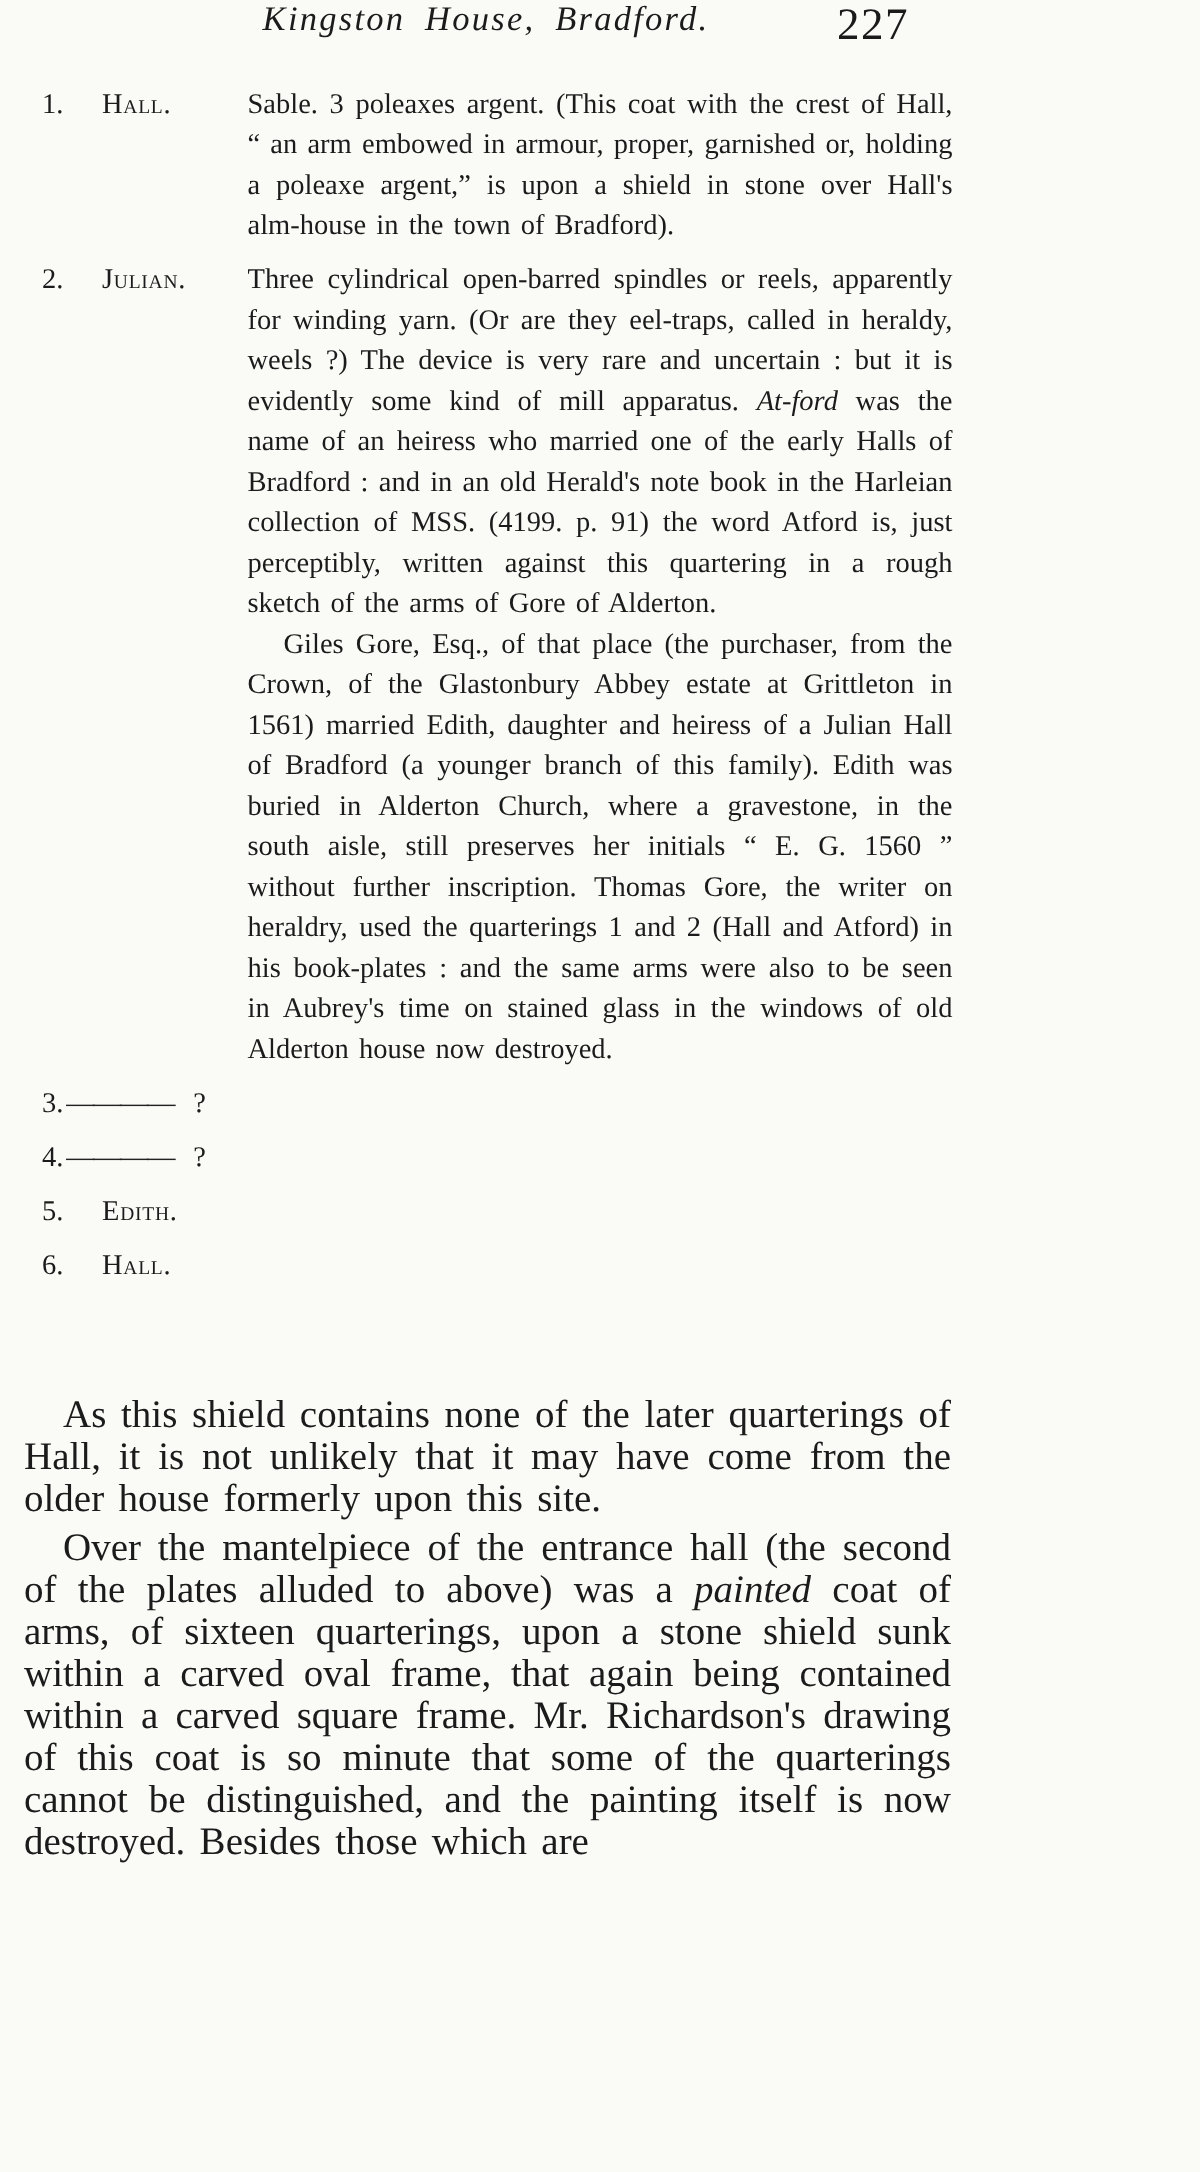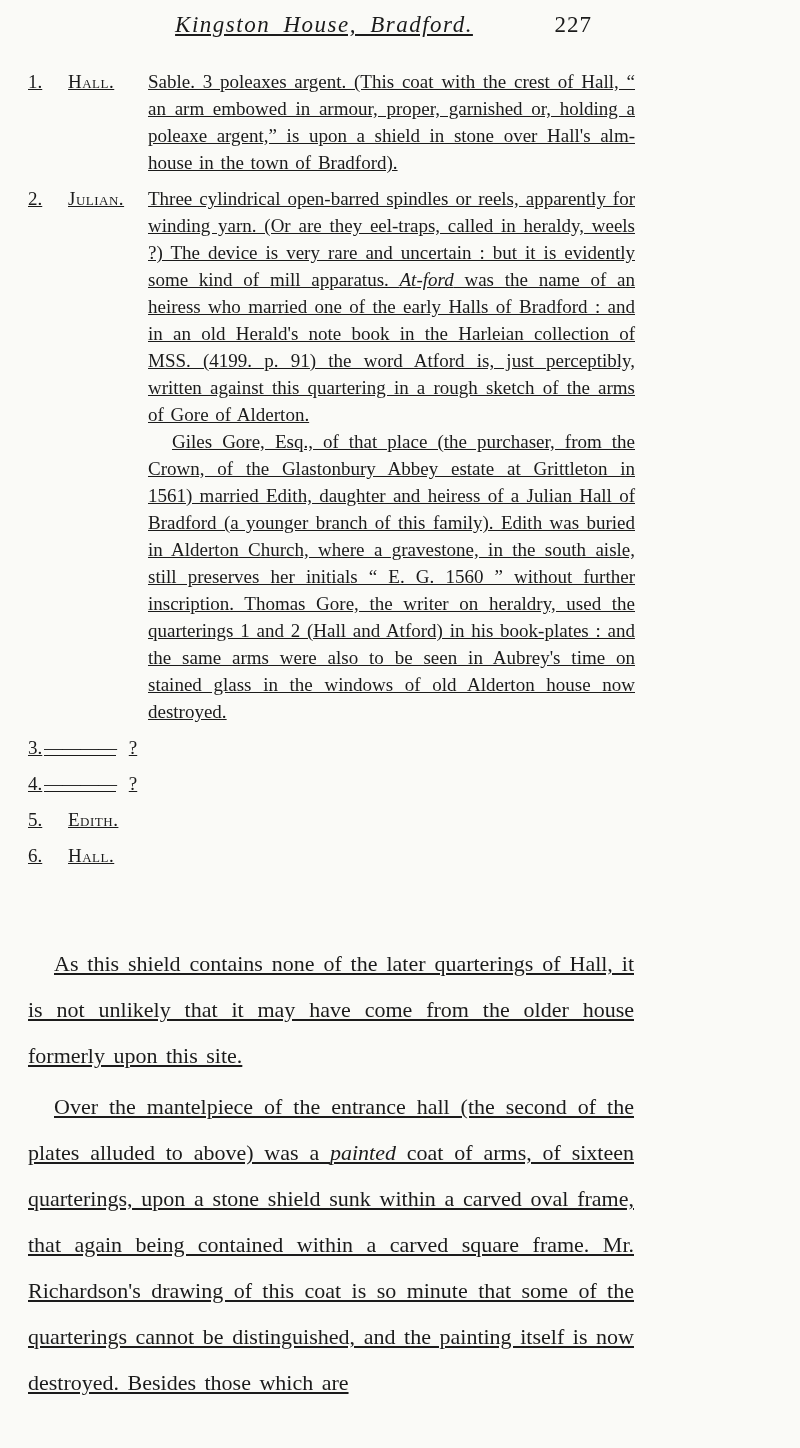--- a/index.html
+++ b/index.html
@@ -10,41 +10,39 @@
     height: 1448px;
     overflow: hidden;
     font-family: "Liberation Serif", "DejaVu Serif", serif;
     color: #1b1b1b;
   }
   .page {
     position: relative;
     width: 648px;
     height: 1448px;
     box-sizing: border-box;
-    padding-top: 12px;
-    text-decoration: underline;
   }
   
   .page-header {
     position: relative;
     height: 30px;
   }
   .running-title {
     display: block;
     text-align: center;
     font-style: italic;
     font-size: 23px;
     letter-spacing: 1.5px;
     word-spacing: 6px;
   }
   .page-number {
     position: absolute;
     top: 0;
-    right: 56px;
-    font-size: 23px;
+    right: 42px;
+    font-size: 30px;
     letter-spacing: 1px;
   }
   
   .entries {
     margin-top: 26px;
     padding: 0 13px 0 28px;
   }
   .entry {
     display: flex;
     align-items: flex-start;
@@ -72,36 +70,37 @@
     color: #222;
   }
   .query-mark {
     flex: 0 0 30px;
     box-sizing: border-box;
     text-align: center;
   }
   .entry-body {
     flex: 1 1 auto;
     min-width: 0;
+    margin-left: 17px;
   }
   .entry-body p {
     margin: 0;
     text-align: justify;
     word-spacing: 2px;
   }
   .entry-body p.indented { text-indent: 24px; }
   
   .closing {
     margin-top: 72px;
     padding: 0 14px 0 16px;
   }
   .closing p {
-    margin: 0 0 5px 12px;
-    font-size: 22px;
-    line-height: 46px;
+    margin: 0 0 5px 0;
+    font-size: 26px;
+    line-height: 28px;
     text-align: justify;
     word-spacing: 3px;
     text-indent: 26px;
   }
   i { font-style: italic; }
 </style>
 </head>
 <body>
 
 <div class="page">

